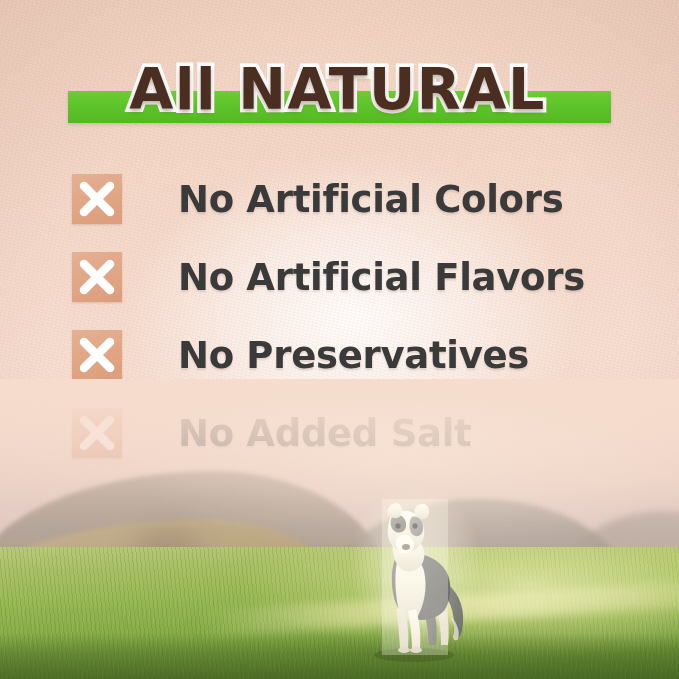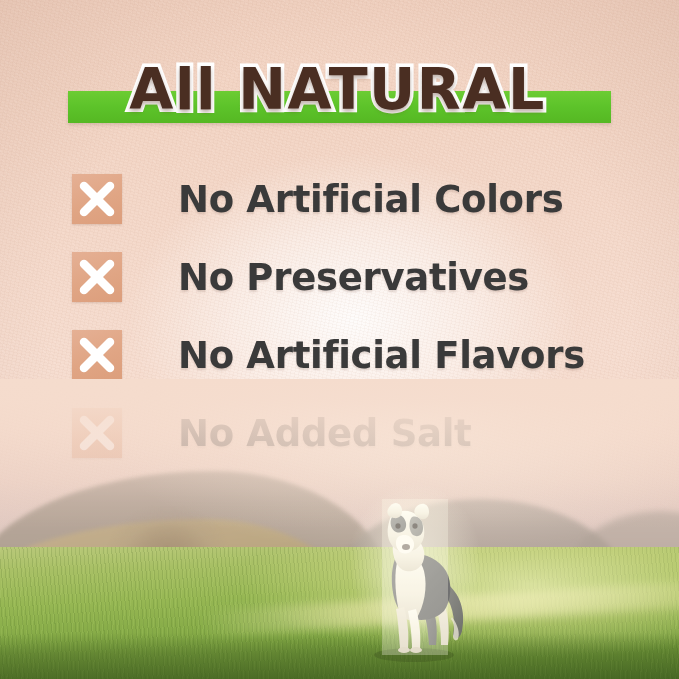--- a/index.html
+++ b/index.html
@@ -257,33 +257,33 @@
 
     <div class="claim-row">
       <div class="claim-mark">
         <svg viewBox="0 0 50 50" width="50" height="50" aria-hidden="true">
           <g stroke="#ffffff" stroke-width="8.5" stroke-linecap="round">
             <line x1="12" y1="12" x2="38" y2="38"></line>
             <line x1="38" y1="12" x2="12" y2="38"></line>
           </g>
         </svg>
       </div>
-      <div class="claim-text">No Preservatives</div>
+      <div class="claim-text">No Artificial Flavors</div>
     </div>
 
     <div class="claim-row">
       <div class="claim-mark">
         <svg viewBox="0 0 50 50" width="50" height="50" aria-hidden="true">
           <g stroke="#ffffff" stroke-width="8.5" stroke-linecap="round">
             <line x1="12" y1="12" x2="38" y2="38"></line>
             <line x1="38" y1="12" x2="12" y2="38"></line>
           </g>
         </svg>
       </div>
-      <div class="claim-text">No Artificial Flavors</div>
+      <div class="claim-text">No Preservatives</div>
     </div>
 
     <div class="claim-row">
       <div class="claim-mark">
         <svg viewBox="0 0 50 50" width="50" height="50" aria-hidden="true">
           <g stroke="#ffffff" stroke-width="8.5" stroke-linecap="round">
             <line x1="12" y1="12" x2="38" y2="38"></line>
             <line x1="38" y1="12" x2="12" y2="38"></line>
           </g>
         </svg>

